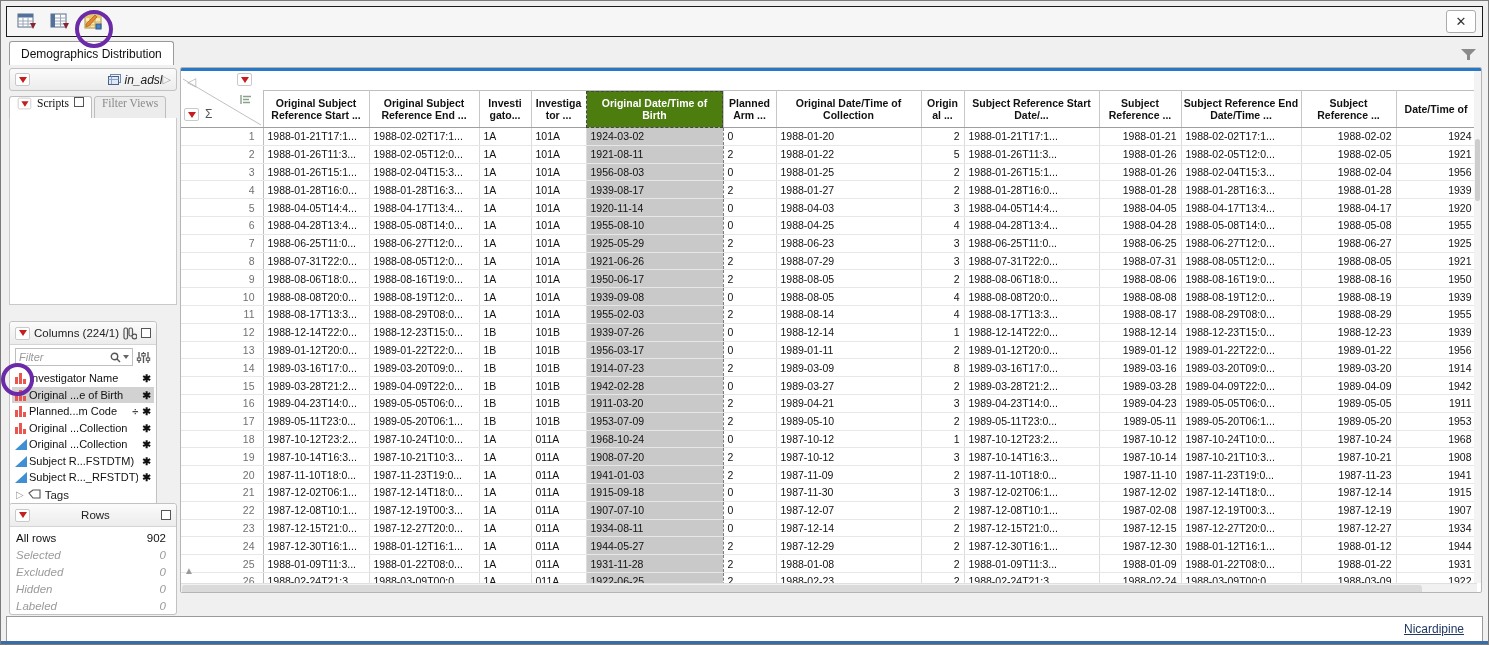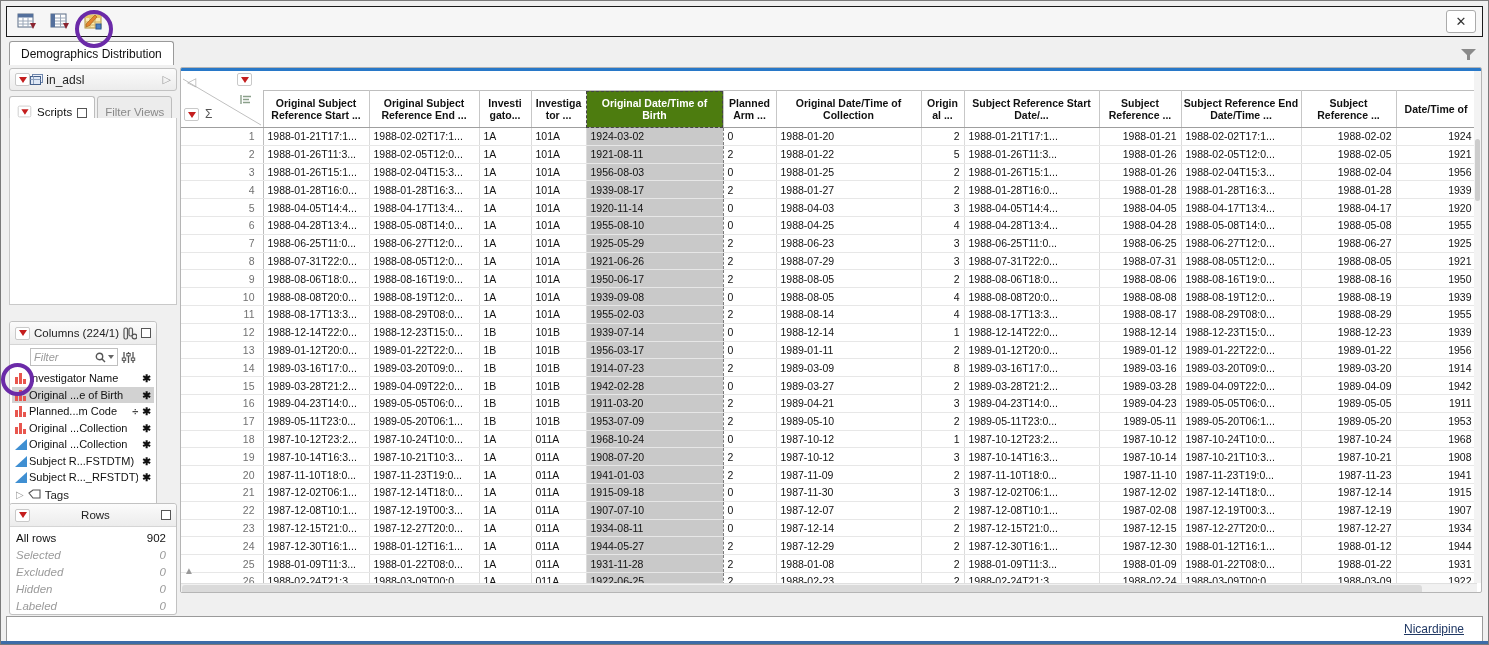--- a/index.html
+++ b/index.html
@@ -32,37 +32,37 @@
   
   .panel-hdr { display:flex; align-items:center; background:linear-gradient(#fbfbfb,#ececec);
                border:1px solid #c2c2c2; border-radius:3px 3px 0 0; height:23px; padding:0 5px; font-size:11.5px; color:#222; }
   .redtri { width:15px; height:13px; background:#fff; border:1px solid #c9c9c9; border-radius:2px;
             display:flex; align-items:center; justify-content:center; cursor:pointer; flex:none; }
   .redtri::after { content:""; width:0; height:0; border-left:4px solid transparent; border-right:4px solid transparent; border-top:6px solid #c41e1e; }
   .sq { width:10px; height:10px; border:1.5px solid #555; background:#fff; flex:none; cursor:pointer; }
 
   .p-table { position:absolute; left:8px; top:67px; width:168px; }
   .p-table .panel-hdr { border-radius:3px; }
-  .p-table .name { flex:1; text-align:left; font-size:12px; }
+  .p-table .name { flex:1; text-align:right; font-size:12px;font-style:italic; }
   .gray-tri { color:#9a9a9a; font-size:11px; cursor:pointer; }
 
   .subtabs { position:absolute; left:8px; top:95px; width:168px; height:23px; display:flex; }
-  .subtab { display:flex; align-items:flex-end; gap:5px; padding:0 7px; font-size:11.5px;
-            border:1px solid #bdbdbd; border-radius:3px 3px 0 0; cursor:pointer; }
+  .subtab { display:flex; align-items:flex-start; gap:5px; padding:0 7px; font-size:11.5px;
+            border:1px solid #bdbdbd; border-radius:3px 3px 0 0; cursor:pointer;font-family:Liberation Serif, serif; }
   .subtab.active { background:#fff; border-bottom-color:#fff; color:#111; }
   .subtab.inactive { background:#ececec; color:#8a8a8a; margin-left:2px; }
 
   .scripts-area { position:absolute; left:8px; top:117px; width:168px; height:187px;
                   background:#fff; border:1px solid #c9c9c9; border-top:none; }
 
   .p-cols { position:absolute; left:8px; top:305px; width:148px; height:186px;
             background:#fff; border:1px solid #c2c2c2; border-radius:3px;margin-top:15px; }
   .p-cols .panel-hdr { border:none; border-bottom:1px solid #d5d5d5; gap:4px; }
   .p-cols .title { flex:1; text-align:center; }
-  .filter-row { display:flex; align-items:center; padding:3px 20px; gap:3px; }
+  .filter-row { display:flex; align-items:center; padding:3px 5px; gap:3px; }
   .filter-box { flex:1; display:flex; align-items:center; border:1px solid #bfbfbf; height:18px; padding:0 3px; background:#fff; }
   .filter-box .ph { flex:1; font-style:italic; color:#9a9a9a; font-size:11px; }
   .mini-tri { width:0; height:0; border-left:3.5px solid transparent; border-right:3.5px solid transparent; border-top:4.5px solid #666; margin-left:2px; }
   .col-list { padding:1px 2px 0 2px; }
   .colitem { display:flex; align-items:center; height:16.5px; padding:0 3px; font-size:11px; color:#111; cursor:pointer; }
   .colitem.sel { background:#d2d2d2; }
   .ci-icon { width:14px; flex:none; display:flex; align-items:center; }
   .ci-label { white-space:nowrap; overflow:hidden; }
   .ci-extra { margin-left:auto; font-size:11px; color:#444; font-weight:bold; }
   .ci-ast { margin-left:auto; font-size:10.5px; color:#111; font-weight:bold; }
@@ -582,21 +582,21 @@
               <td>1988-08-29T08:0...</td>
               <td class="ar">1988-08-29</td>
               <td class="ar">1955</td>
             </tr>
             <tr>
               <td class="rownum">12</td>
               <td>1988-12-14T22:0...</td>
               <td>1988-12-23T15:0...</td>
               <td>1B</td>
               <td>101B</td>
-              <td class="selcol">1939-07-14</td>
+              <td class="selcol">1939-07-26</td>
               <td>0</td>
               <td>1988-12-14</td>
               <td class="ar">1</td>
               <td>1988-12-14T22:0...</td>
               <td class="ar">1988-12-14</td>
               <td>1988-12-23T15:0...</td>
               <td class="ar">1988-12-23</td>
               <td class="ar">1939</td>
             </tr>
             <tr>

